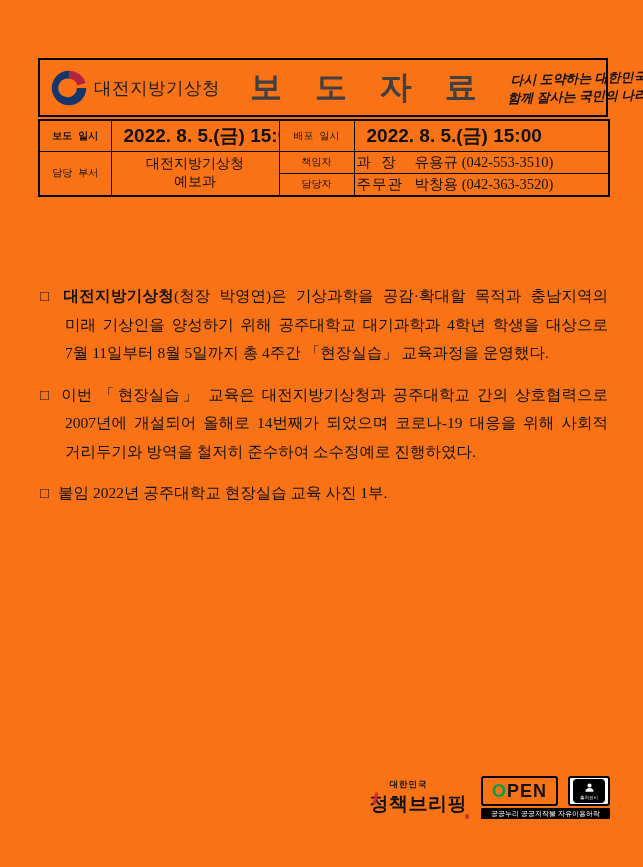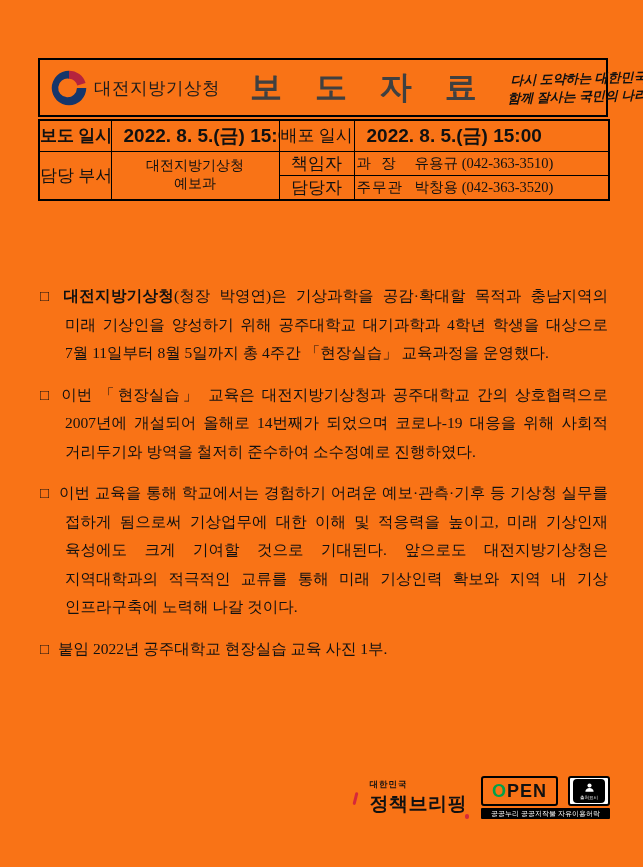--- a/index.html
+++ b/index.html
@@ -73,22 +73,22 @@
   }
   .info-table td {
     border: 1.6px solid #000;
     vertical-align: middle;
     overflow: hidden;
   }
   .info-table .r1 { height: 31px; }
   .info-table .r2 { height: 22px; }
   .info-table .r3 { height: 23px; }
   .cell-label {
-    font-family: Liberation Serif, serif;
-    font-size: 17px;
+    font-family: Liberation Mono, monospace;
+    font-size: 10px;
     text-align: center;
     white-space: nowrap;
   }
   .bold { font-weight: bold; }
   .cell-date {
     font-family: "Liberation Sans", "DejaVu Sans", sans-serif;
     font-size: 19px;
     font-weight: bold;
     text-align: left;
     white-space: nowrap;
@@ -168,21 +168,20 @@
     font-size: 8.5px;
     font-weight: bold;
     letter-spacing: 1px;
     margin-left: 20px;
   }
   .briefing-main {
     font-size: 19px;
     font-weight: 900;
     letter-spacing: 0.5px;
     margin-top: 0px;
-    margin-left: 20px;
   }
   .accent-bar {
     position: absolute;
     left: 4px; top: 13px;
     width: 2.5px; height: 13px;
     background: #d6293a;
     transform: rotate(14deg);
     border-radius: 2px;
   }
   .accent-dot {
@@ -294,41 +293,40 @@
     <tr class="r2">
       <td class="cell-label" rowspan="2">담당 부서</td>
       <td class="cell-dept" rowspan="2">
         <div>대전지방기상청</div>
         <div>예보과</div>
       </td>
       <td class="cell-label">책임자</td>
       <td>
         <div class="person-row">
           <span class="person-title">과  장</span>
-          <span class="person-name">유용규 (042-363-3510)</span>
+          <span class="person-name">유용규 (042-553-3510)</span>
         </div>
       </td>
     </tr>
     <tr class="r3">
       <td class="cell-label">담당자</td>
       <td>
         <div class="person-row">
           <span class="person-title">주무관</span>
           <span class="person-name">박창용 (042-363-3520)</span>
         </div>
       </td>
     </tr>
   </tbody>
     </table>
 
 
   <div class="body-text">
     <div class="para"><span class="bullet">□</span><b class="lead">대전지방기상청</b><span>(청장 박영연)은 기상과학을 공감·확대할 목적과 충남지역의 미래 기상인을 양성하기 위해 공주대학교 대기과학과 4학년 학생을 대상으로 7월 11일부터 8월 5일까지 총 4주간 「현장실습」 교육과정을 운영했다.</span></div>
     <div class="para"><span class="bullet">□</span><b class="lead"></b><span>이번 「현장실습」 교육은 대전지방기상청과 공주대학교 간의 상호협력으로 2007년에 개설되어 올해로 14번째가 되었으며 코로나-19 대응을 위해 사회적 거리두기와 방역을 철저히 준수하여 소수정예로 진행하였다.</span></div>
-    <div class="para"><span class="bullet">□</span><b class="lead"></b><span>이번 교육을 통해 학교에서는 경험하기 어려운 예보·관측·기후 등 기상청 실무를 접하게 됨으로써 기상업무에 대한 이해 및 적응력을 높이고, 미래 기상인재 육성에도 크게 기여할 것으로 기대된다. 앞으로도 대전지방기상청은 지역대학과의 적극적인 교류를 통해 미래 기상인력 확보와 지역 내 기상 인프라구축에 노력해 나갈 것이다.</span></div>
     <div class="para"><span class="bullet">□</span><b class="lead"></b><span>붙임  2022년 공주대학교 현장실습 교육 사진 1부.</span></div>
   </div>
 
   <div class="footer">
     <div class="briefing">
       <div class="briefing-top">대한민국</div>
       <div class="briefing-main">정책브리핑</div>
       <span class="accent-bar"></span>
       <span class="accent-dot"></span>
     </div>

